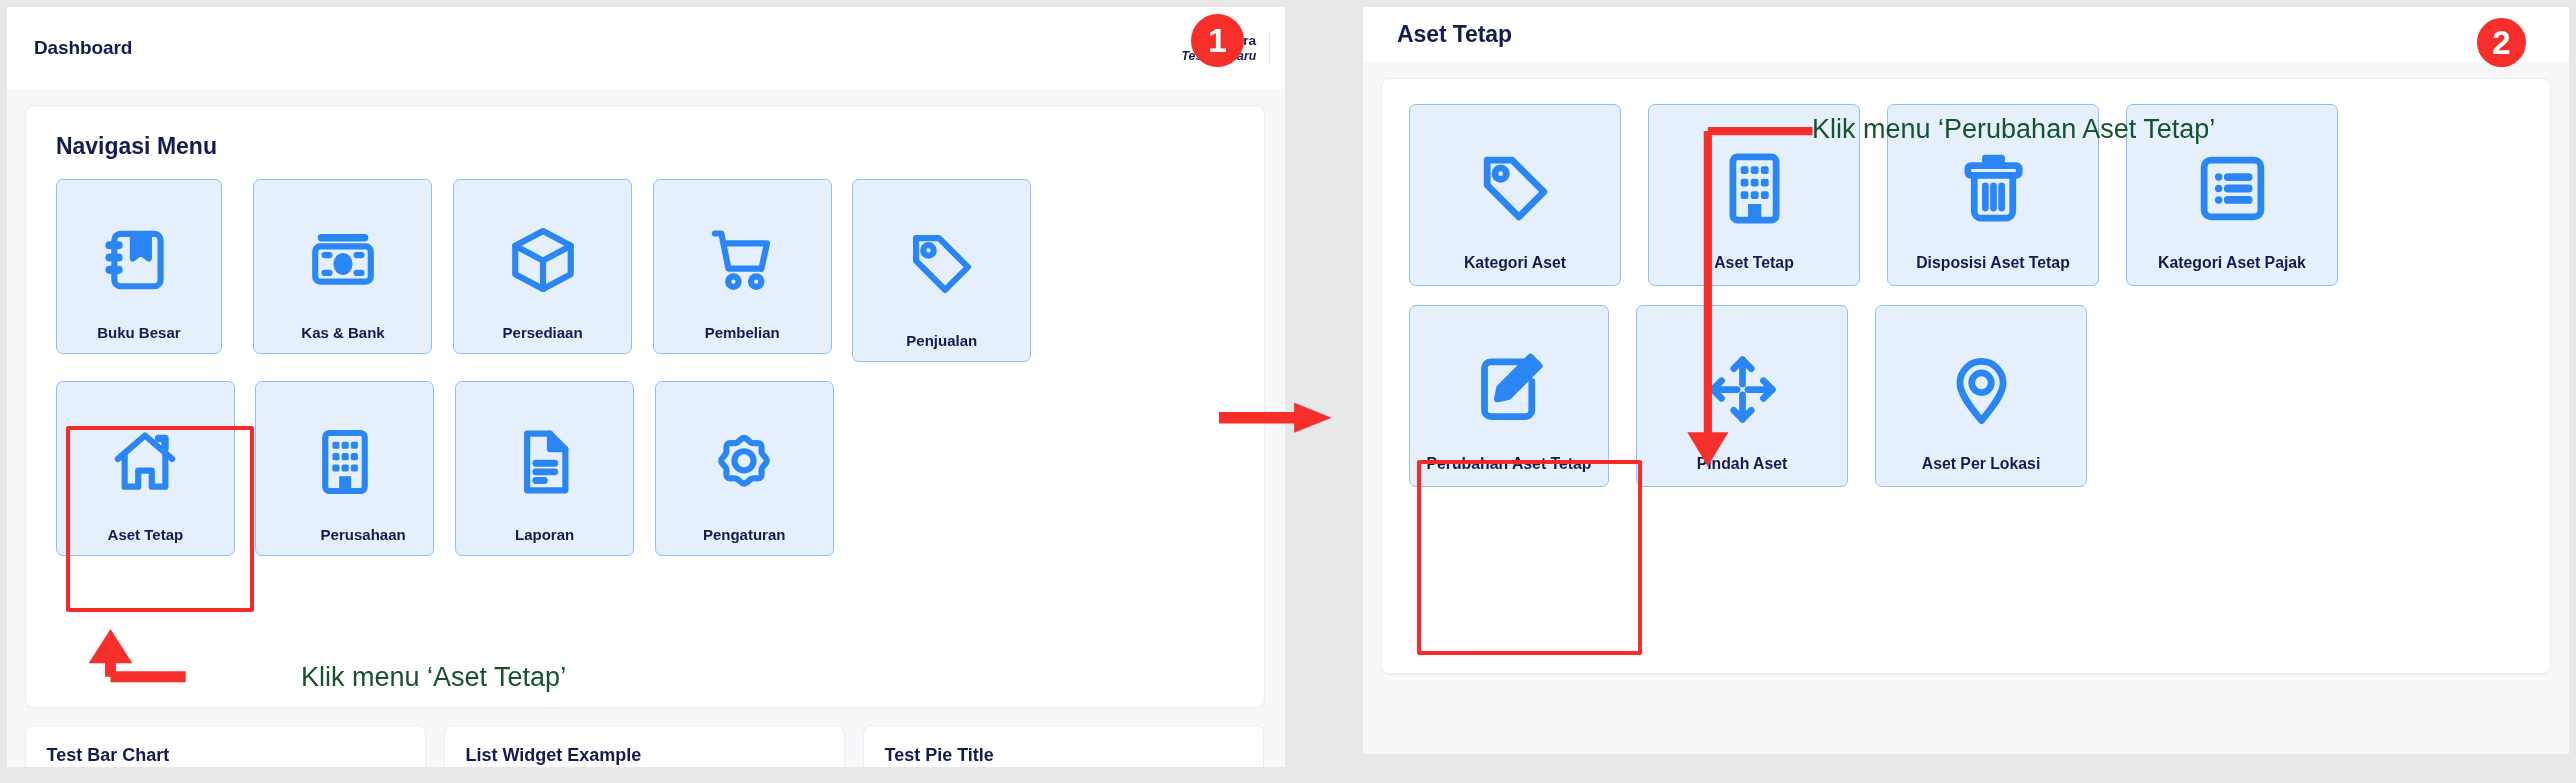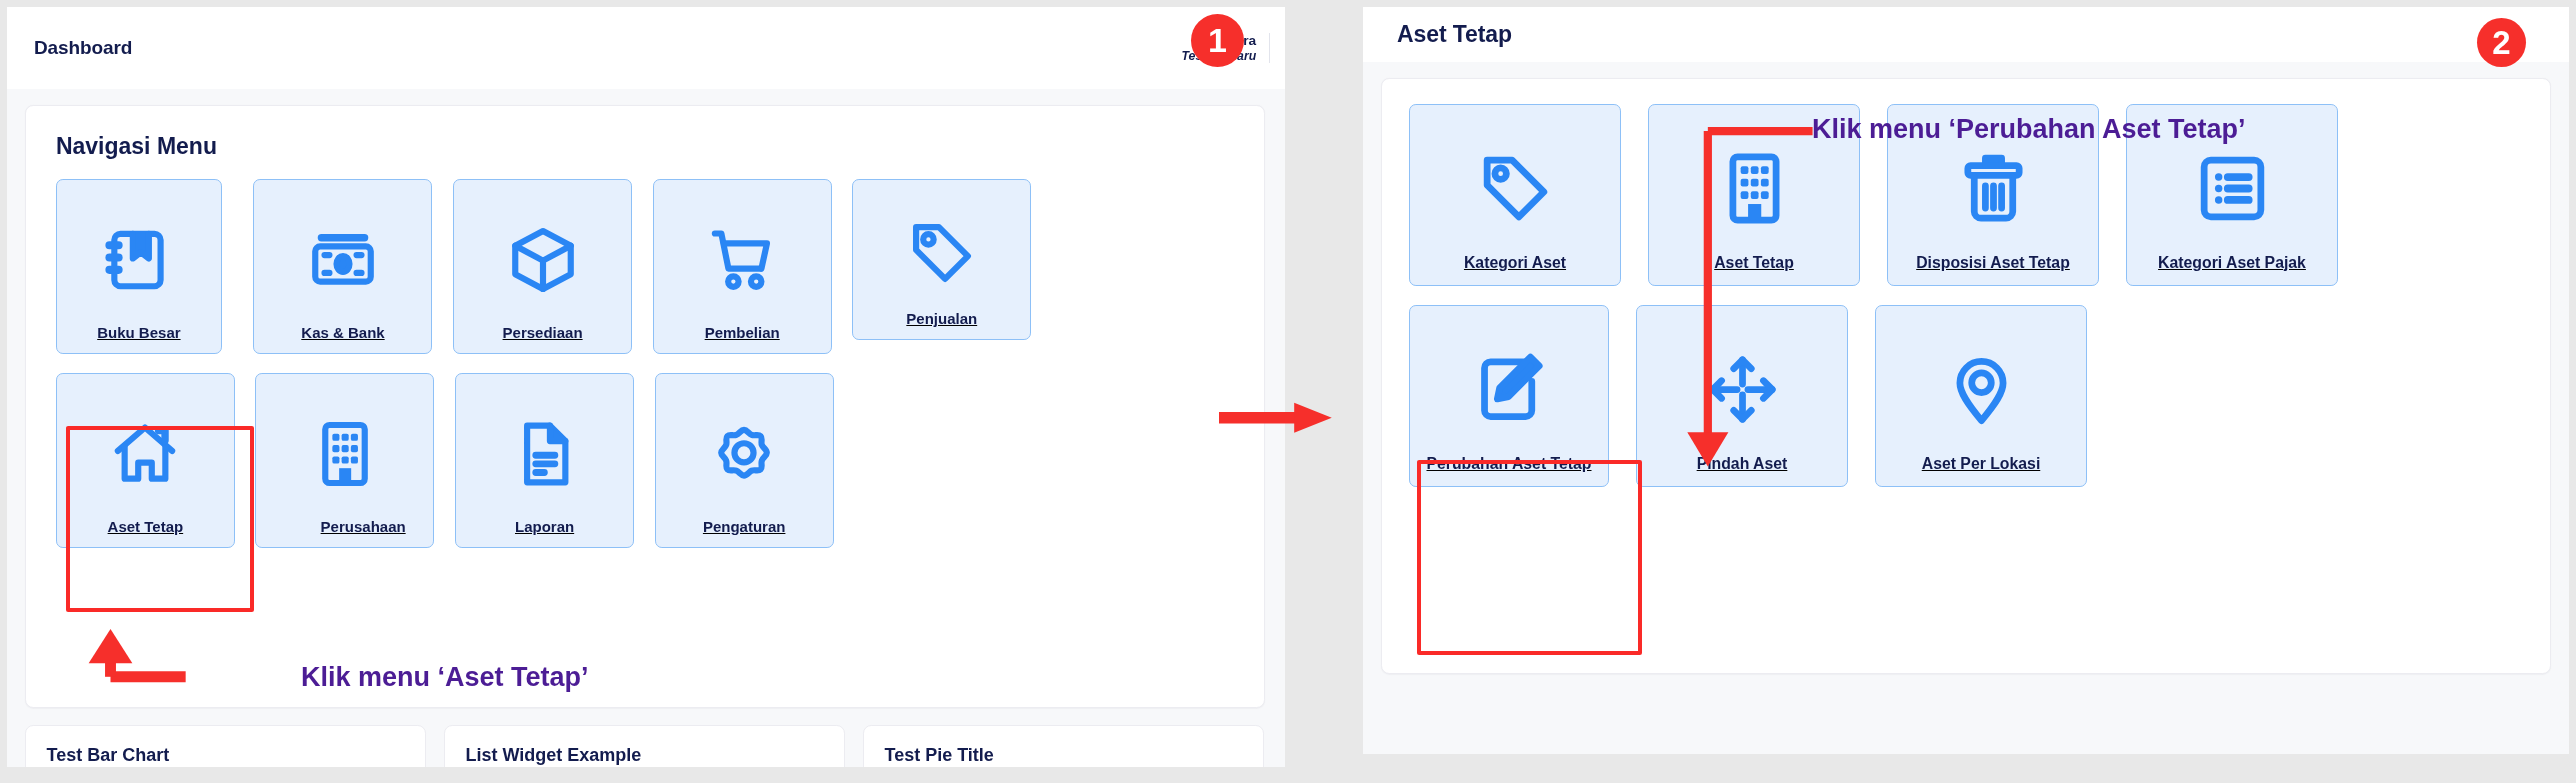--- a/index.html
+++ b/index.html
@@ -58,21 +58,20 @@
   .tile{
     background:#e6f0fd;
     border:1px solid #8dc0f7;
     border-radius:6.9px;
     box-sizing:border-box;
     display:flex;
     flex-direction:column;
     align-items:center;
     justify-content:space-between;
     position:relative;
-    text-decoration:underline;
   }
   .tile-icon{
     flex:1;
     display:flex;align-items:center;justify-content:center;
     width:100%;
   }
   .tile-label{
     color:#131c4e;
     font-weight:bold;
     text-align:center;
@@ -95,22 +94,22 @@
   
   .hl-box{
     position:absolute;
     border:4.8px solid #fa2a28;
     border-radius:2.1px;
     box-sizing:border-box;
     pointer-events:none;
   }
   .ann-text{
     position:absolute;
-    color:#4c1d95;
-    font-weight:bold;
+    color:#14532d;
+    font-weight:normal;
     white-space:nowrap;
   }
   .badge{
     position:absolute;
     background:#f62f2b;
     color:#ffffff;
     border-radius:50%;
     display:flex;align-items:center;justify-content:center;
     font-weight:bold;
   }
@@ -180,21 +179,21 @@
               <svg width="74" height="74" viewBox="0 0 24 24" fill="none" stroke="#2a86f4" stroke-width="2" stroke-linecap="round" stroke-linejoin="round">
                 <path d="M3.2 3.4h2.1l2.3 11.4h10.3"></path>
                 <path d="M6.1 6.6h14l-1.8 8.2"></path>
                 <circle cx="9.2" cy="19" r="1.7"></circle>
                 <circle cx="16.6" cy="19" r="1.7"></circle>
               </svg>
             </div>
             <div class="tile-label" style="font-size:15px;">Pembelian</div>
           </div>
 
-          <div class="tile" style="width:179px;height:161px;padding:16.4px 0 12.3px;justify-content:space-between;">
+          <div class="tile" style="width:179px;height:183px;padding:16.4px 0 12.3px;justify-content:space-between;">
             <div class="tile-icon">
               <svg width="74" height="74" viewBox="0 0 24 24" fill="none" stroke="#2a86f4" stroke-width="2" stroke-linecap="round" stroke-linejoin="round">
                 <path d="M3.6 3.6h7.4l9.4 9.4-7.4 7.4-9.4-9.4z"></path>
                 <circle cx="7.6" cy="7.6" r="1.7"></circle>
               </svg>
             </div>
             <div class="tile-label" style="font-size:15px;">Penjualan</div>
           </div>
         </div>
 

